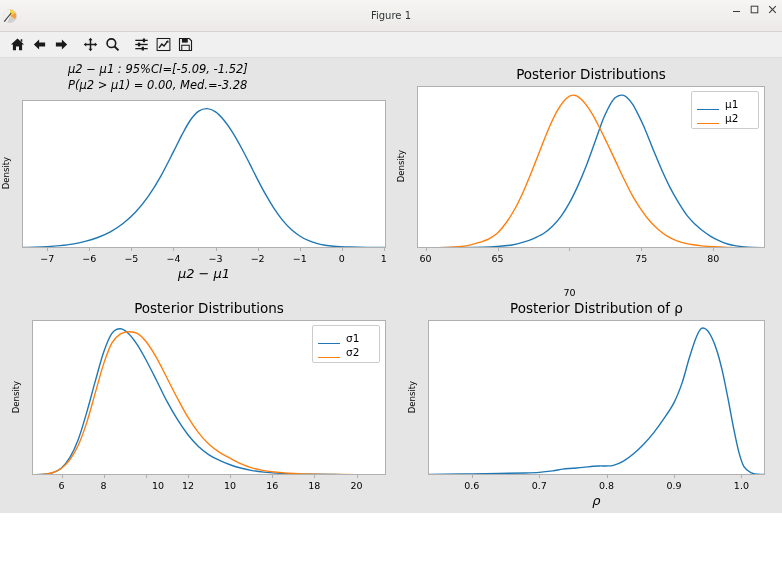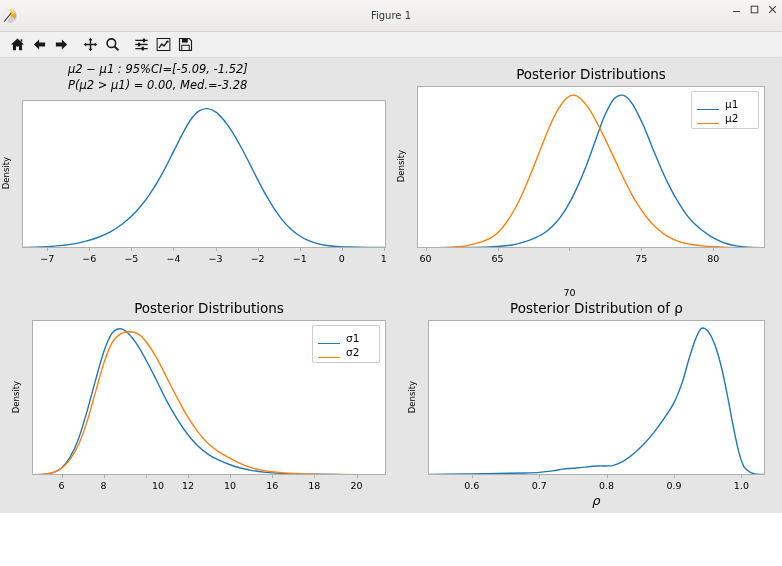--- a/index.html
+++ b/index.html
@@ -287,20 +287,21 @@
       <div class="tick-mark" style="left: 215.572px; top: 190px;"></div>
       <div class="tick-label" style="width: 40px; left: 195.572px; top: 195px;">−3</div>
       <div class="tick-mark" style="left: 257.653px; top: 190px;"></div>
       <div class="tick-label" style="width: 40px; left: 237.653px; top: 195px;">−2</div>
       <div class="tick-mark" style="left: 299.734px; top: 190px;"></div>
       <div class="tick-label" style="width: 40px; left: 279.734px; top: 195px;">−1</div>
       <div class="tick-mark" style="left: 341.815px; top: 190px;"></div>
       <div class="tick-label" style="width: 40px; left: 321.815px; top: 195px;">0</div>
       <div class="tick-mark" style="left: 383.896px; top: 190px;"></div>
       <div class="tick-label" style="width: 40px; left: 363.896px; top: 195px;">1</div>
+      <div class="xlabel" style="left: 22px; width: 364px; top: 208px;">μ2 − μ1</div>
       <svg class="curve-svg" width="782" height="521">
         <defs>
           <clipPath id="clip-0">
             <rect x="23" y="43" width="362" height="146"></rect>
           </clipPath>
         </defs>
         <g clip-path="url(#clip-0)">
           <path d="M22.00,189.44 C24.10,189.39 30.42,189.30 34.62,189.16 C38.83,189.02 43.04,188.86 47.25,188.60 C51.46,188.35 55.66,188.05 59.87,187.63 C64.08,187.21 68.29,186.79 72.50,186.09 C76.71,185.39 80.91,184.53 85.12,183.44 C89.33,182.34 93.54,181.11 97.75,179.53 C101.95,177.95 106.16,176.27 110.37,173.94 C114.58,171.62 118.79,168.89 122.99,165.57 C127.20,162.24 131.41,158.52 135.62,153.98 C139.83,149.44 144.03,144.32 148.24,138.34 C152.45,132.36 156.66,125.54 160.87,118.09 C165.08,110.65 169.98,100.53 173.49,93.66 C177.00,86.80 179.10,82.14 181.91,76.91 C184.71,71.67 187.52,66.20 190.32,62.25 C193.13,58.29 195.93,55.10 198.74,53.17 C201.55,51.24 204.35,50.54 207.16,50.66 C209.96,50.77 212.77,51.94 215.57,53.87 C218.38,55.80 221.18,58.87 223.99,62.25 C226.79,65.62 229.60,69.69 232.40,74.11 C235.21,78.53 238.02,83.65 240.82,88.77 C243.63,93.89 246.43,99.36 249.24,104.83 C252.04,110.30 254.85,116.19 257.65,121.58 C260.46,126.98 263.26,132.29 266.07,137.22 C268.87,142.16 271.68,146.95 274.49,151.18 C277.29,155.42 280.10,159.24 282.90,162.63 C285.71,166.03 288.51,169.01 291.32,171.57 C294.12,174.13 296.93,176.18 299.73,177.99 C302.54,179.81 305.34,181.23 308.15,182.46 C310.96,183.69 313.76,184.60 316.57,185.39 C319.37,186.18 322.18,186.74 324.98,187.21 C327.79,187.67 329.19,187.88 333.40,188.18 C337.61,188.49 344.62,188.81 350.23,189.02 C355.84,189.23 361.10,189.35 367.06,189.44 C373.03,189.53 382.84,189.56 386.00,189.58" fill="none" stroke="#1f77b4" stroke-width="1.4" stroke-linejoin="round" stroke-linecap="round"></path>
         </g>
       </svg>

